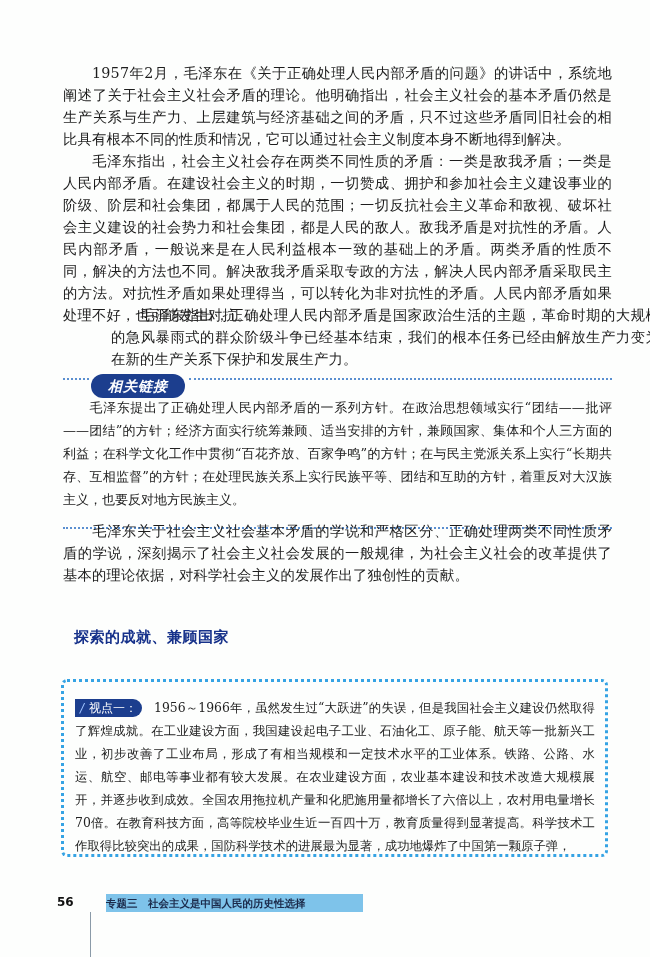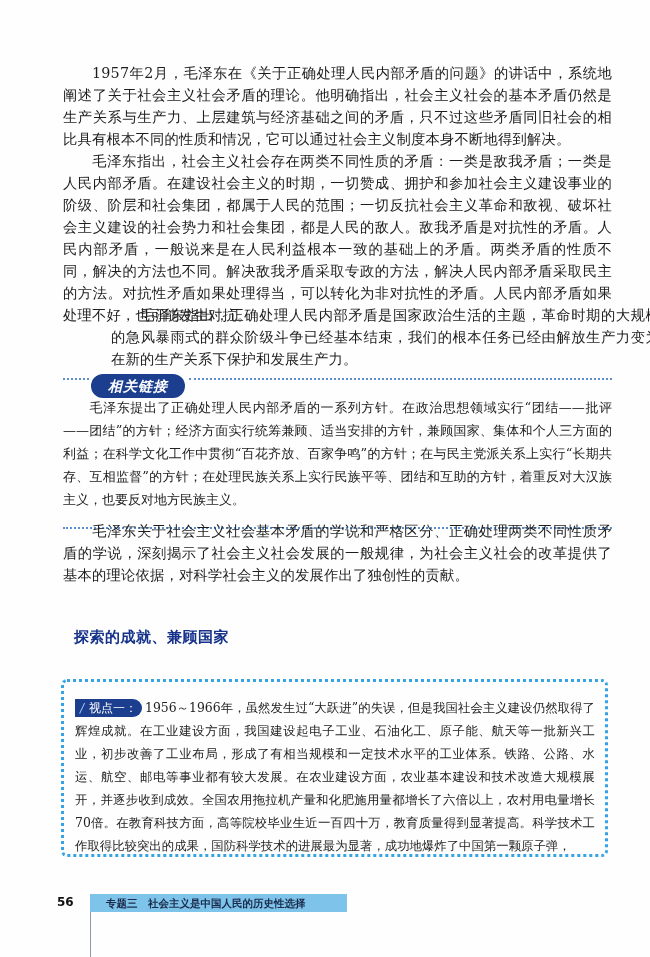--- a/index.html
+++ b/index.html
@@ -41,33 +41,33 @@
     border:3px dotted #35a3e4; border-radius:6px; box-sizing:border-box;
   }
   .view-text {
     position:absolute; left:75px; top:696px; width:520px;
     font-size:12.4px; line-height:23px; text-align:justify; color:#222;
   }
   .view-tag {
     display:inline-block; vertical-align:middle; position:relative; top:-1px;
     width:67px; height:18px; background:#1c3e8e; color:#fff;
     border-radius:0 9px 9px 0; font-family:"DejaVu Sans", sans-serif;
-    font-size:12px; line-height:18px; margin-right:3px;
+    font-size:12px; line-height:18px; margin-right:12px;
   }
   .view-tag .slash {
     display:inline-block; width:14px; text-align:center; font-style:italic; color:#9fc3ff;
   }
   .footer-num {
     position:absolute; left:57px; top:895px; font-family:"DejaVu Sans", sans-serif;
     font-size:12px; font-weight:bold; color:#111;
   }
   .footer-bar {
-    position:absolute; left:90px; top:894px; width:257px; height:18px;
+    position:absolute; left:106px; top:894px; width:257px; height:18px;
     background:#7ec3ea; font-family:"DejaVu Sans", sans-serif; font-size:10.5px;
-    font-weight:bold; line-height:18px; color:#1b2a4a; padding-left:16px; box-sizing:border-box;
+    font-weight:bold; line-height:18px; color:#1b2a4a; padding-left:0; box-sizing:border-box;
   }
   .footer-rule { position:absolute; left:90px; top:912px; width:1px; height:45px; background:#8a9aa8; }
 </style>
 </head>
 <body>
 
 <div class="para" id="p1"><span class="indent"></span><span>1957年2月，毛泽东在《关于正确处理人民内部矛盾的问题》的讲话中，系统地阐述了关于社会主义社会矛盾的理论。他明确指出，社会主义社会的基本矛盾仍然是生产关系与生产力、上层建筑与经济基础之间的矛盾，只不过这些矛盾同旧社会的相比具有根本不同的性质和情况，它可以通过社会主义制度本身不断地得到解决。</span></div>
 
 <div class="para" id="p2"><span class="indent"></span><span>毛泽东指出，社会主义社会存在两类不同性质的矛盾：一类是敌我矛盾；一类是人民内部矛盾。在建设社会主义的时期，一切赞成、拥护和参加社会主义建设事业的阶级、阶层和社会集团，都属于人民的范围；一切反抗社会主义革命和敌视、破坏社会主义建设的社会势力和社会集团，都是人民的敌人。敌我矛盾是对抗性的矛盾。人民内部矛盾，一般说来是在人民利益根本一致的基础上的矛盾。两类矛盾的性质不同，解决的方法也不同。解决敌我矛盾采取专政的方法，解决人民内部矛盾采取民主的方法。对抗性矛盾如果处理得当，可以转化为非对抗性的矛盾。人民内部矛盾如果处理不好，也可能发生对抗。</span></div>
 

